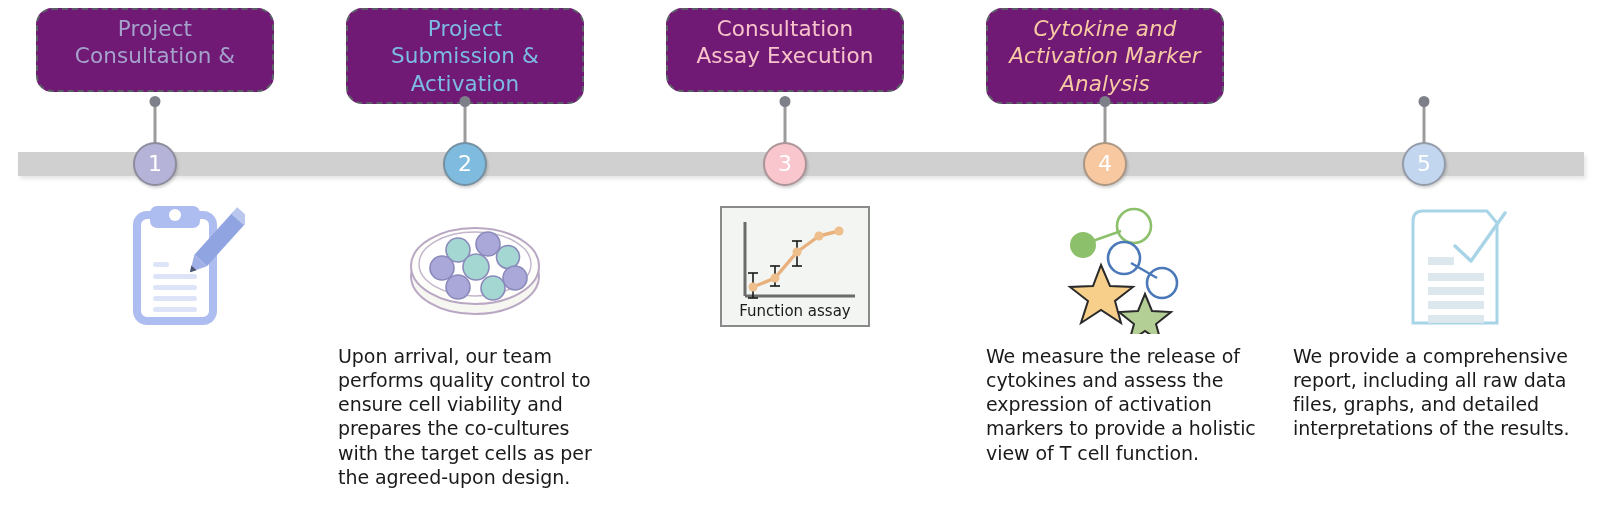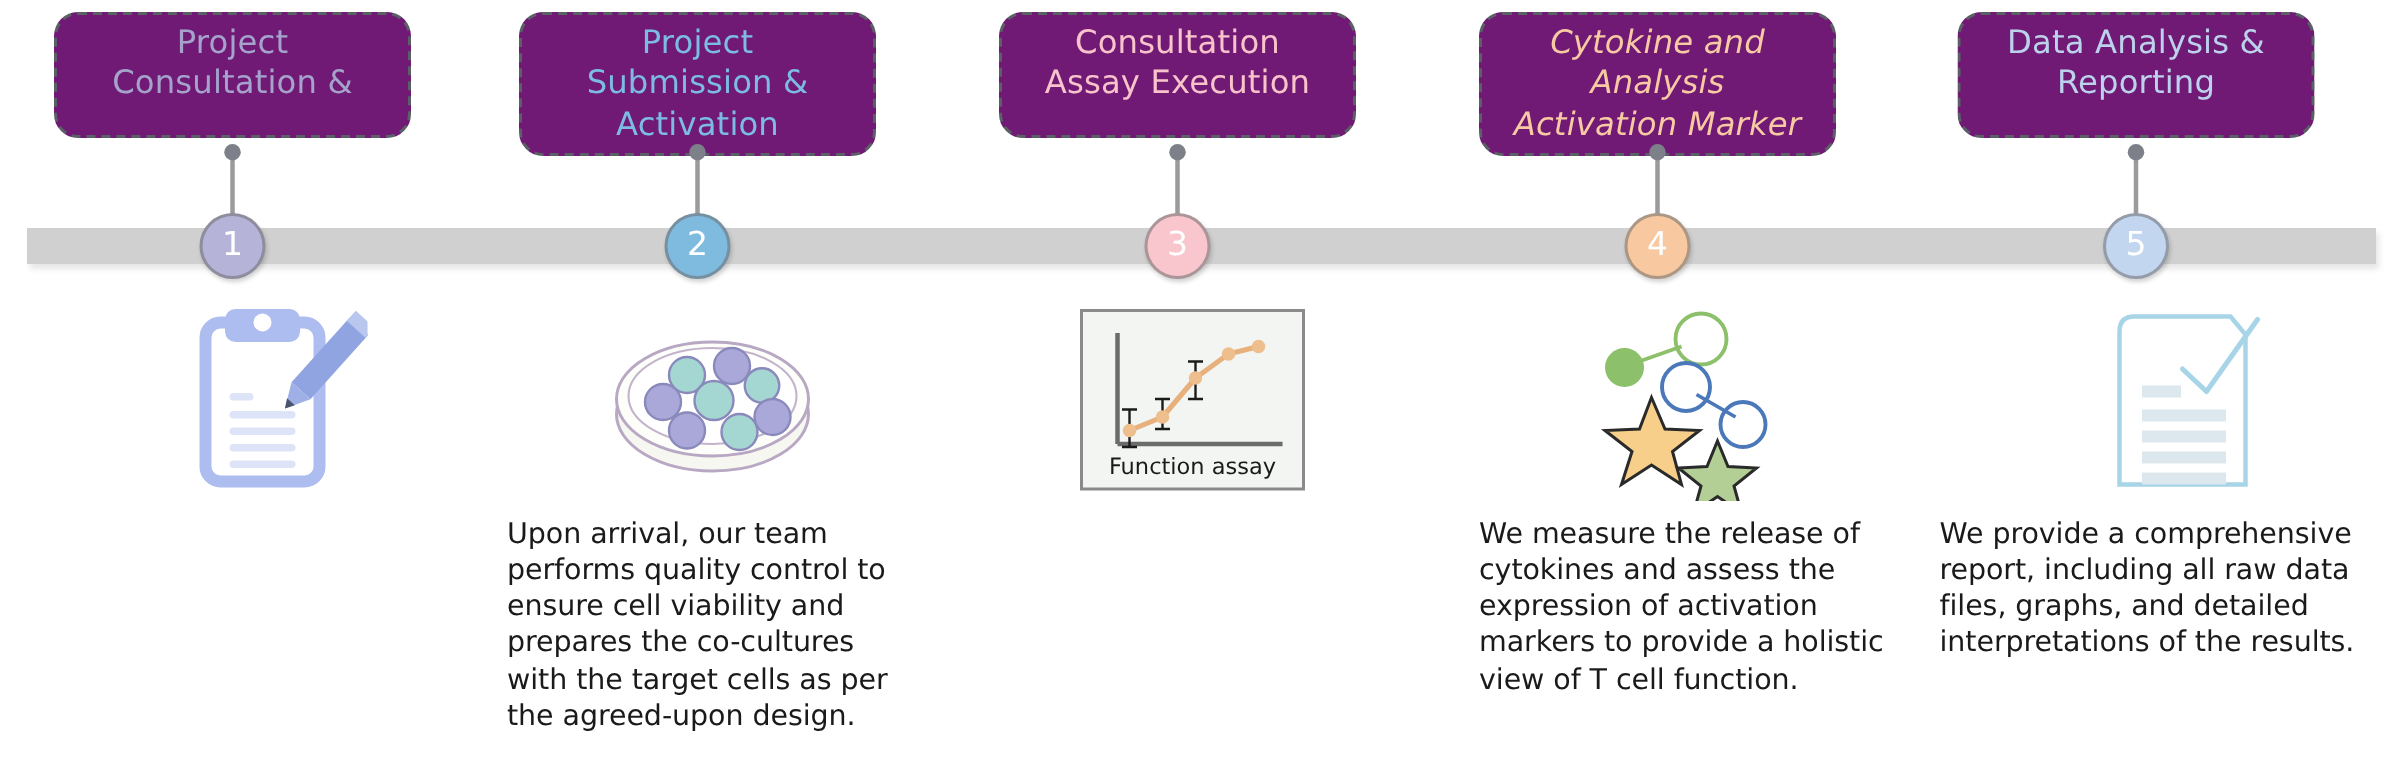--- a/index.html
+++ b/index.html
@@ -237,22 +237,22 @@
         <circle cx="124" cy="27" r="4.5" fill="#efbe8d"></circle>
         <text x="80" y="112" text-anchor="middle" font-family="DejaVu Sans, Liberation Sans, sans-serif" font-size="15" fill="#1a1a1a">Function assay</text>
       </svg>
     </div>
   </div>
 
   <div class="col" style="left:950px">
     <div class="hdr-box">
       <div class="hdr-text" style="color: rgb(248, 202, 164); font-style: italic;">
         <div>Cytokine and</div>
+        <div>Activation Marker</div>
         <div>Analysis</div>
-        <div>Activation Marker</div>
       </div>
     </div>
     <div class="connector"></div>
     <div class="connector-dot"></div>
     <div class="marker" style="background: rgb(248, 200, 160);">
       <span class="marker-num">4</span>
     </div>
     <div class="icon-wrap">
       <svg width="150" height="135" viewBox="0 0 150 135">
         <line x1="42" y1="44" x2="76" y2="32" stroke="#8cc06a" stroke-width="2.4"></line>
@@ -262,26 +262,20 @@
         <circle cx="79" cy="59" r="16" fill="none" stroke="#4a78b8" stroke-width="2.6"></circle>
         <circle cx="117" cy="84" r="15" fill="none" stroke="#4a78b8" stroke-width="2.6"></circle>
         <polygon points="56,66 65,87 88,88 70,102 76,124 56,111 36,124 43,102 25,88 48,87" fill="#f7cf8a" stroke="#2a2a2a" stroke-width="2"></polygon>
         <polygon points="100,95 107,112 126,113 111,125 116,143 100,132 84,143 89,125 74,113 93,112" fill="#b3cf95" stroke="#2a2a2a" stroke-width="2"></polygon>
       </svg>
     </div>
     <div class="body-text" style="left:36px">We measure the release of cytokines and assess the expression of activation markers to provide a holistic view of T cell function.</div>
   </div>
 
   <div class="col" style="left:1265px; width:335px">
-    <div class="hdr-box" style="left:159px">
-      <div class="hdr-text" style="color: rgb(188, 209, 236);">
-        <div>Data Analysis &amp;</div>
-        <div>Reporting</div>
-      </div>
-    </div>
     <div class="connector" style="left:159px"></div>
     <div class="connector-dot" style="left:159px"></div>
     <div class="marker" style="left: 159px; background: rgb(194, 214, 240);">
       <span class="marker-num">5</span>
     </div>
     <div class="icon-wrap" style="left:160px">
       <svg width="120" height="130" viewBox="0 0 120 130">
         <path d="M18 20 Q18 10 28 10 L92 10 L102 22 L102 122 L18 122 Z" fill="#ffffff" stroke="#a8d4e8" stroke-width="3"></path>
         <rect x="33" y="56" width="26" height="8" fill="#dde7ee"></rect>
         <rect x="33" y="72" width="56" height="8" fill="#dde7ee"></rect>

